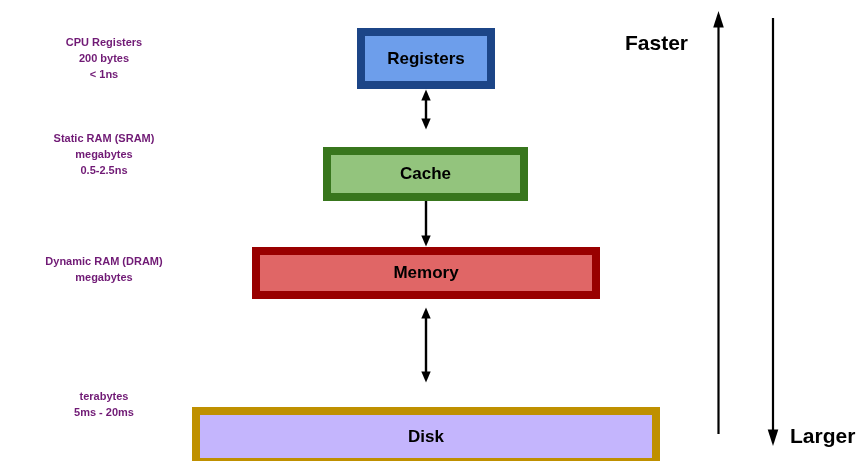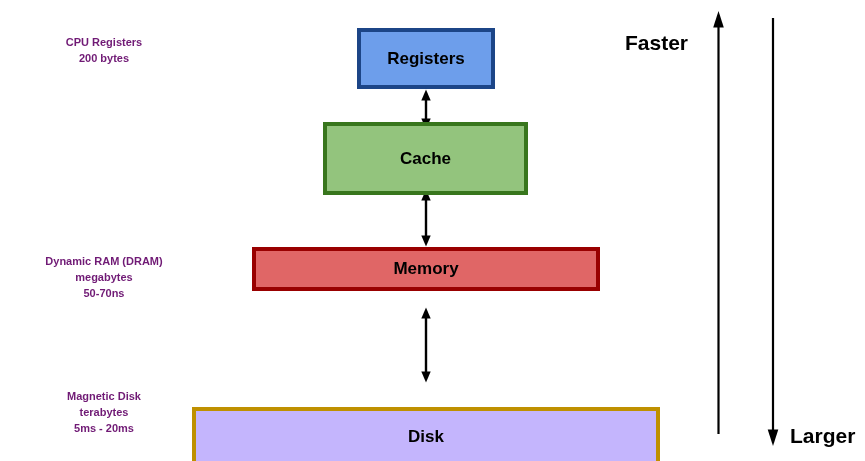--- a/index.html
+++ b/index.html
@@ -18,31 +18,31 @@
   .arrow-layer {
     position: absolute;
     left: 0;
     top: 0;
     width: 865px;
     height: 461px;
   }
   .level-box {
     position: absolute;
     box-sizing: border-box;
-    border: 4px solid #0f172a;
+    border: 8px solid #0f172a;
     display: flex;
     align-items: center;
     justify-content: center;
     font-weight: bold;
     font-size: 17px;
     color: #000000;
   }
   .box-registers { left: 357px; top: 28px;  width: 138px; height: 61px; }
-  .box-cache     { left: 323px; top: 122px; width: 205px; height: 73px; }
-  .box-memory    { left: 252px; top: 247px; width: 348px; height: 44px; }
+  .box-cache     { left: 323px; top: 147px; width: 205px; height: 54px; }
+  .box-memory    { left: 252px; top: 247px; width: 348px; height: 52px; }
   .box-disk      { left: 192px; top: 383px; width: 468px; height: 59px; }
   .level-desc {
     position: absolute;
     left: 19px;
     width: 170px;
     text-align: center;
     font-weight: bold;
     font-size: 11px;
     line-height: 16px;
     color: #701a75;
@@ -93,28 +93,32 @@
 
     <g fill="#000" stroke="#000">
       <line x1="773" y1="18" x2="773" y2="430" stroke-width="2.2"></line>
       <polygon stroke="none" points="773,446 767.7,429.5 778.3,429.5"></polygon>
     </g>
   </svg>
 
   <div class="level-desc desc-registers">
     <div>CPU Registers</div>
     <div>200 bytes</div>
+    <div>&lt; 1ns</div>
+  </div>
+  <div class="level-desc desc-cache">
+    <div>Static RAM (SRAM)</div>
+    <div>megabytes</div>
+    <div>0.5-2.5ns</div>
   </div>
   <div class="level-desc desc-memory">
     <div>Dynamic RAM (DRAM)</div>
     <div>megabytes</div>
-    <div>50-70ns</div>
   </div>
   <div class="level-desc desc-disk">
-    <div>Magnetic Disk</div>
     <div>terabytes</div>
     <div>5ms - 20ms</div>
   </div>
 
   <div class="level-box box-registers" style="background-color: rgb(109, 158, 235); border-color: rgb(28, 69, 135);">
     <span>Registers</span>
   </div>
   <div class="level-box box-cache" style="background-color: rgb(147, 196, 125); border-color: rgb(56, 118, 29);">
     <span>Cache</span>
   </div>

